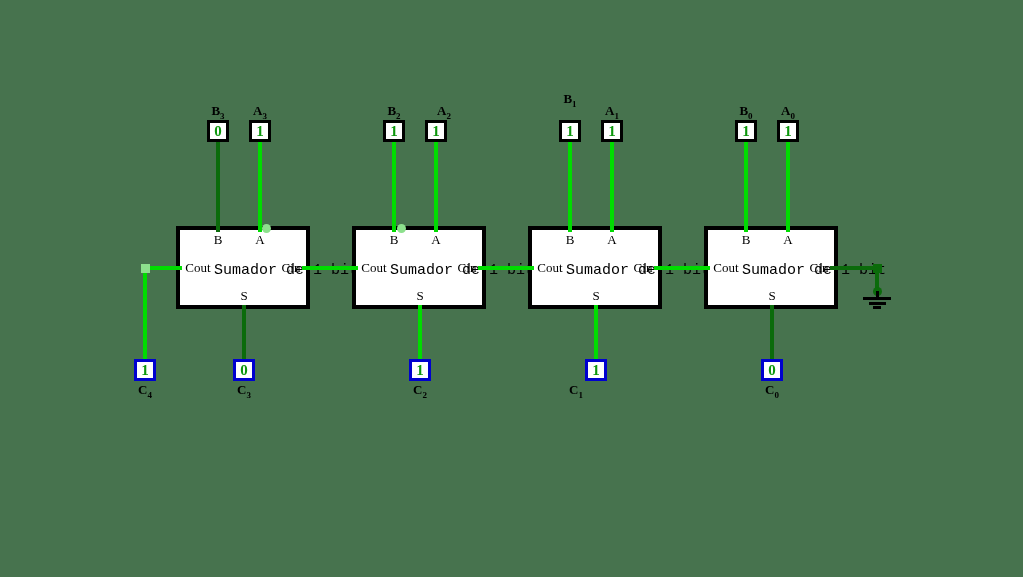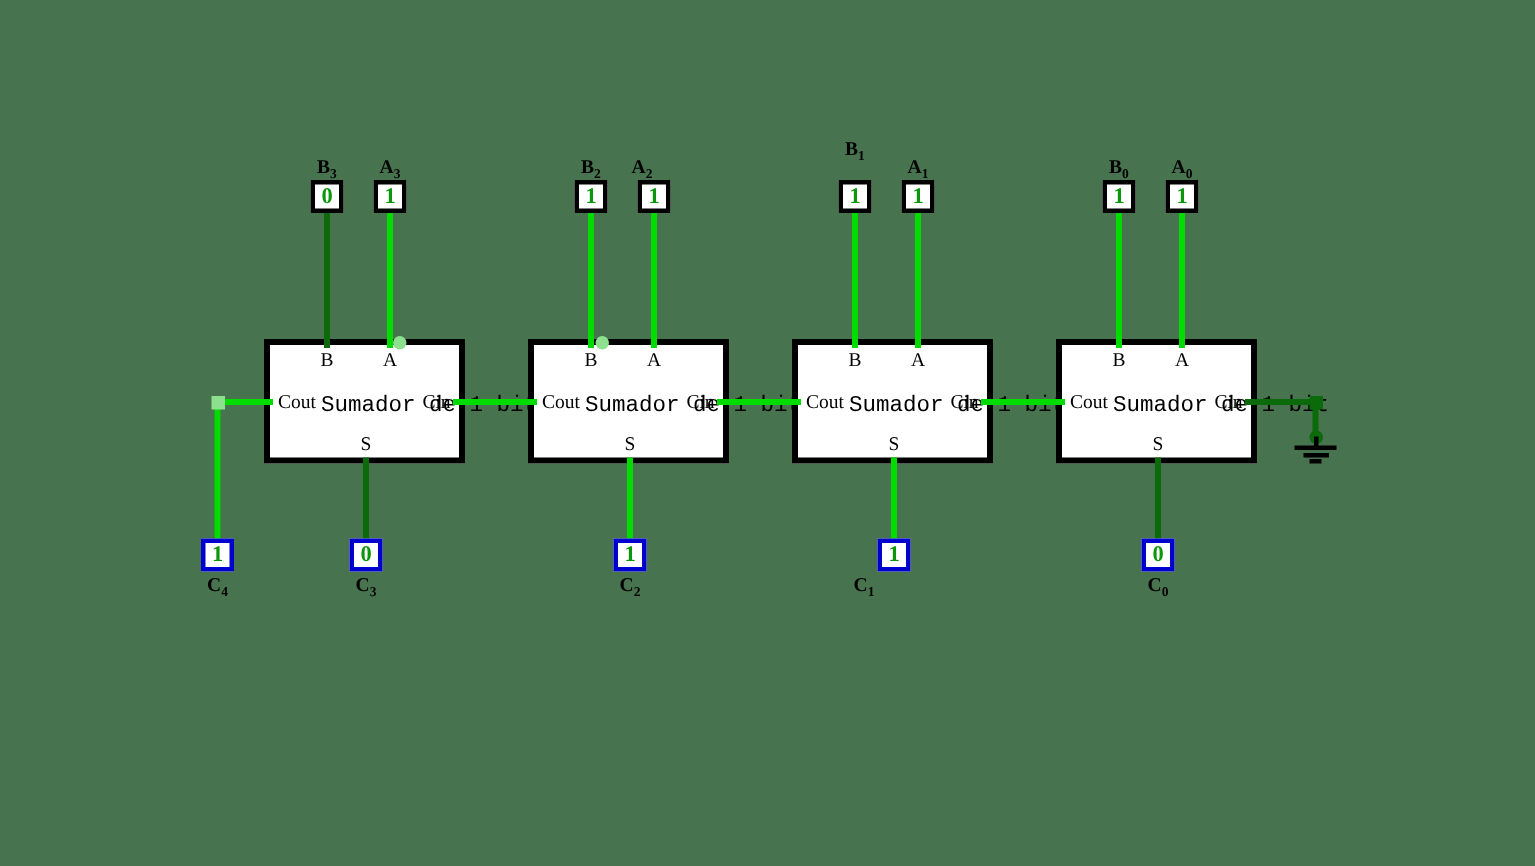--- a/index.html
+++ b/index.html
@@ -80,21 +80,21 @@
       <span>0</span>
     </div>
     <div class="pinlabel" style="left: 244px; top: 103px; width: 32px;"><span>A</span><span class="sub">3</span></div>
     <div class="pin" style="left: 249px; top: 120px; width: 22px; height: 22px; border: 3px solid rgb(0, 0, 0); color: rgb(12, 150, 12);">
       <span>1</span>
     </div>
     <div class="pinlabel" style="left: 378px; top: 103px; width: 32px;"><span>B</span><span class="sub">2</span></div>
     <div class="pin" style="left: 383px; top: 120px; width: 22px; height: 22px; border: 3px solid rgb(0, 0, 0); color: rgb(12, 150, 12);">
       <span>1</span>
     </div>
-    <div class="pinlabel" style="left: 412px; top: 103px; width: 32px;"><span>A</span><span class="sub">2</span></div>
+    <div class="pinlabel" style="left: 428px; top: 103px; width: 32px;"><span>A</span><span class="sub">2</span></div>
     <div class="pin" style="left: 425px; top: 120px; width: 22px; height: 22px; border: 3px solid rgb(0, 0, 0); color: rgb(12, 150, 12);">
       <span>1</span>
     </div>
     <div class="pinlabel" style="left: 554px; top: 91px; width: 32px;"><span>B</span><span class="sub">1</span></div>
     <div class="pin" style="left: 559px; top: 120px; width: 22px; height: 22px; border: 3px solid rgb(0, 0, 0); color: rgb(12, 150, 12);">
       <span>1</span>
     </div>
     <div class="pinlabel" style="left: 596px; top: 103px; width: 32px;"><span>A</span><span class="sub">1</span></div>
     <div class="pin" style="left: 601px; top: 120px; width: 22px; height: 22px; border: 3px solid rgb(0, 0, 0); color: rgb(12, 150, 12);">
       <span>1</span>

